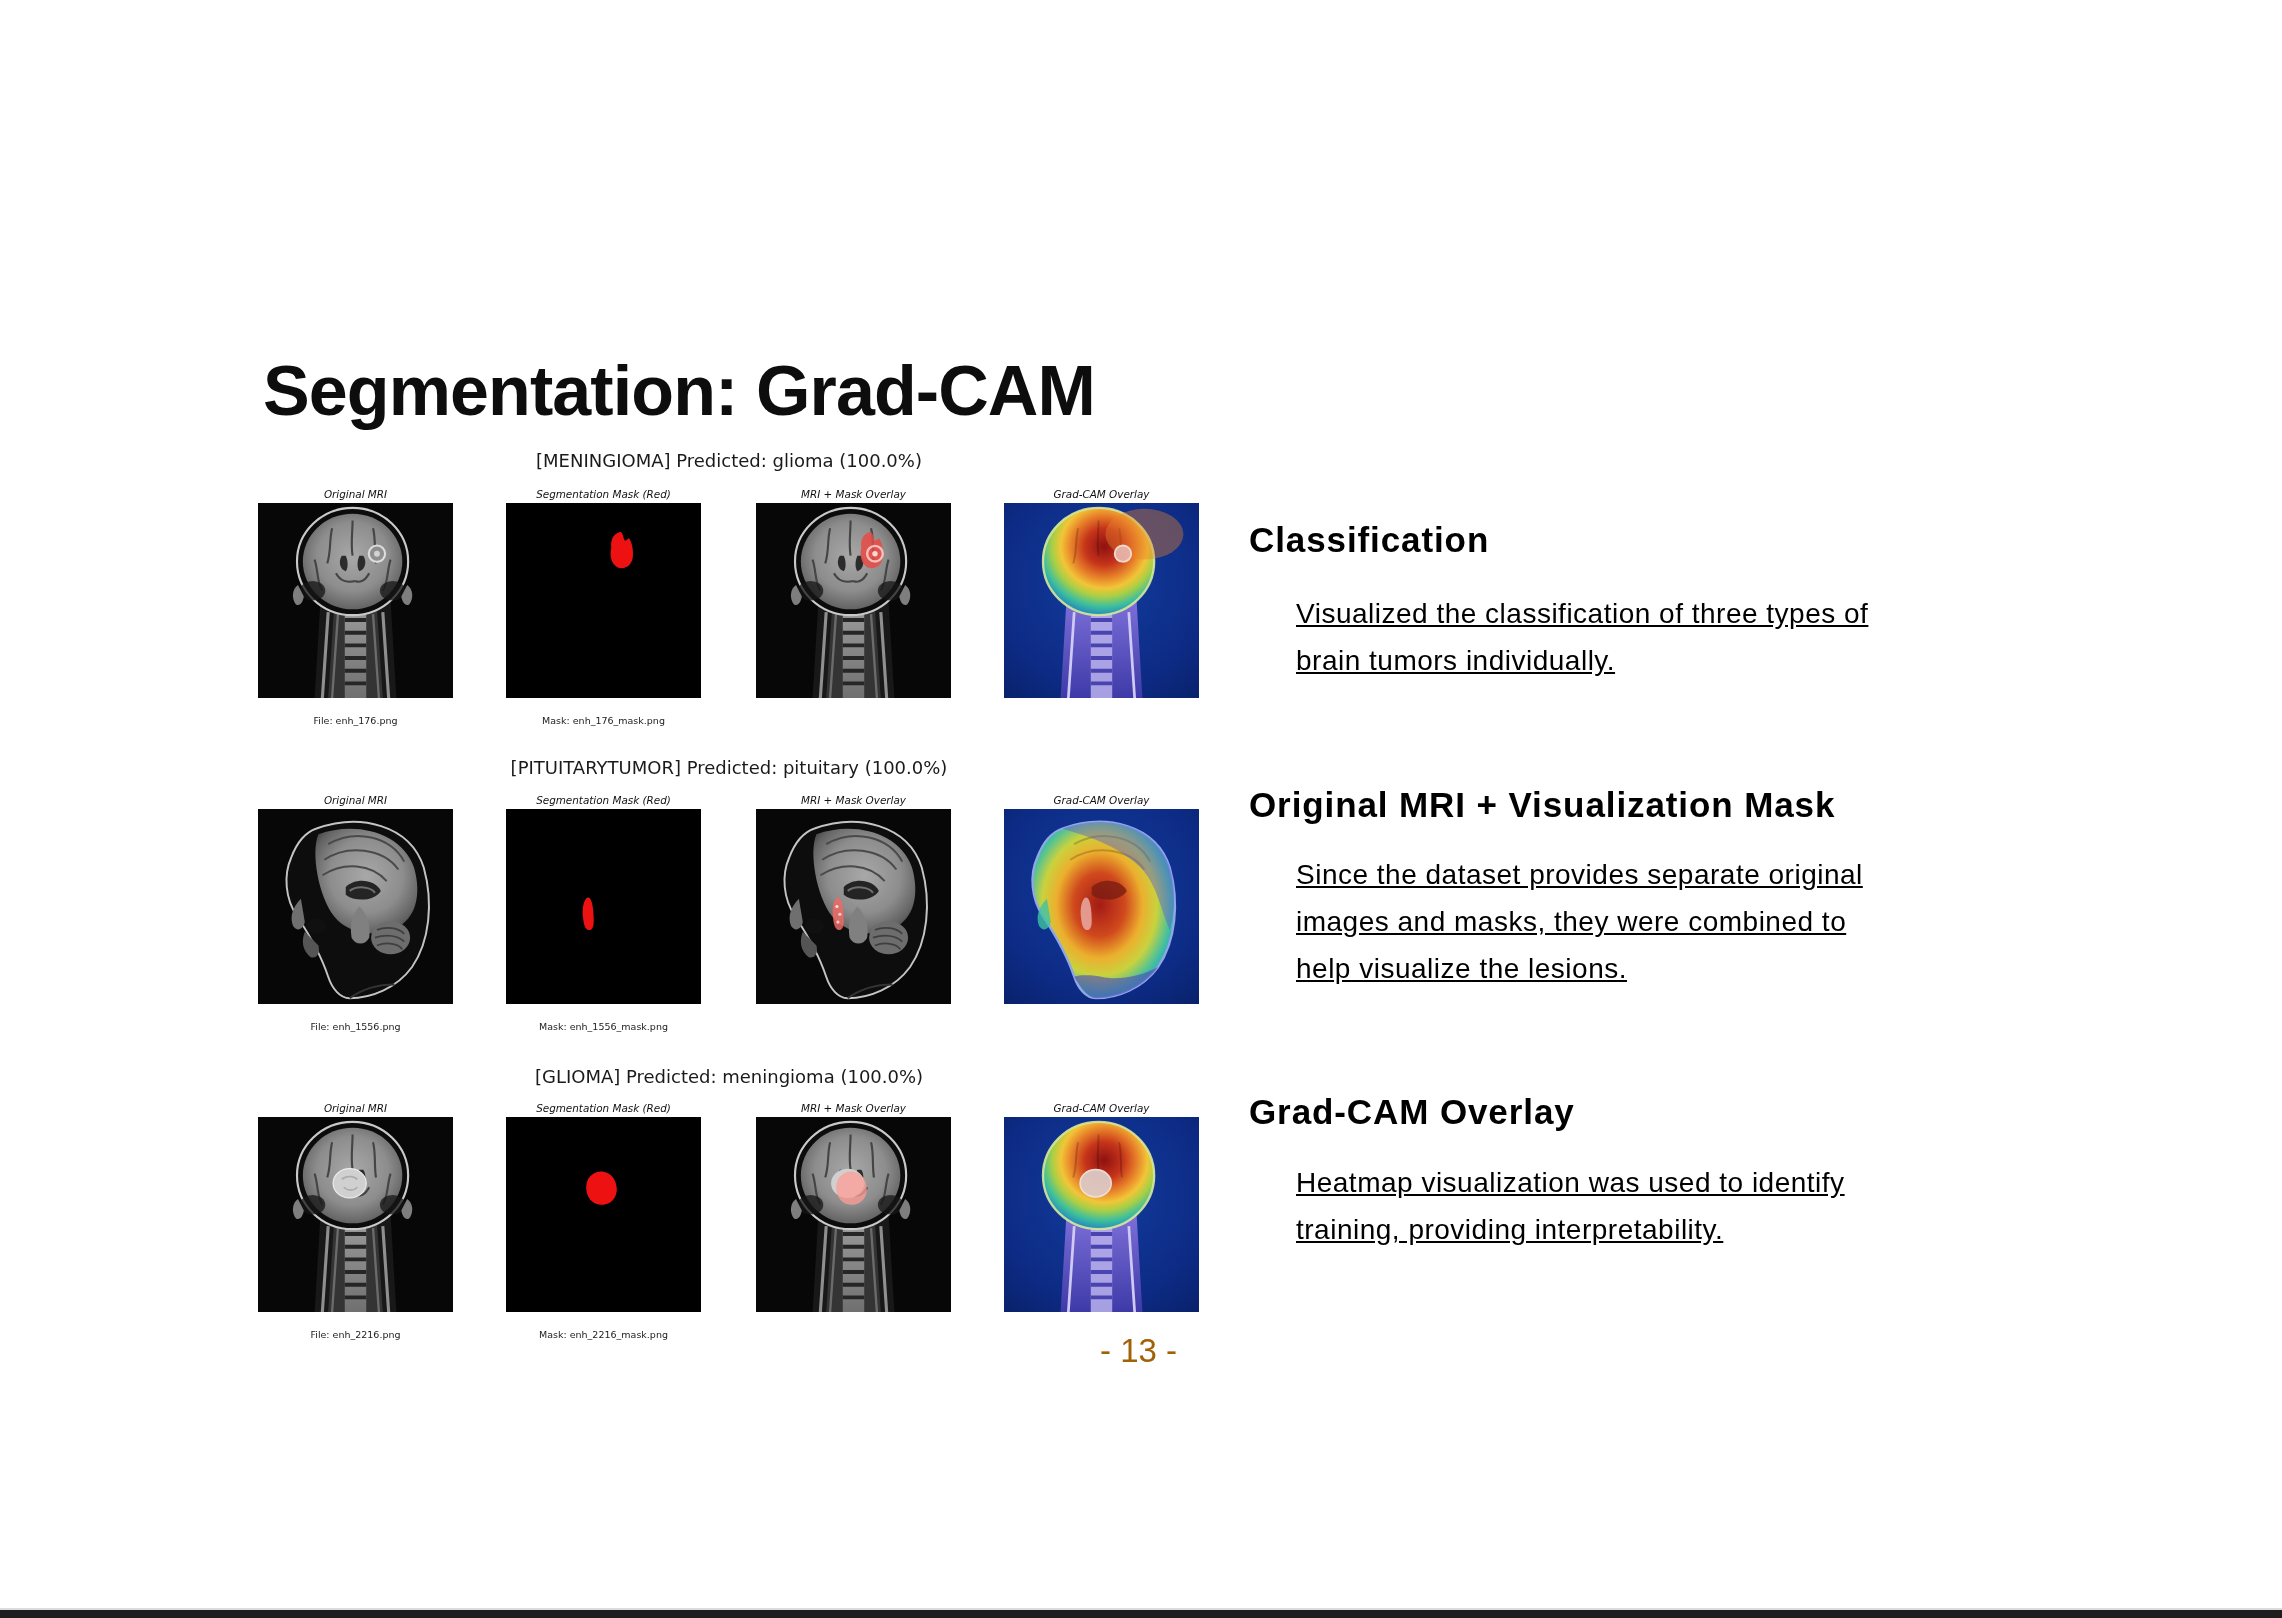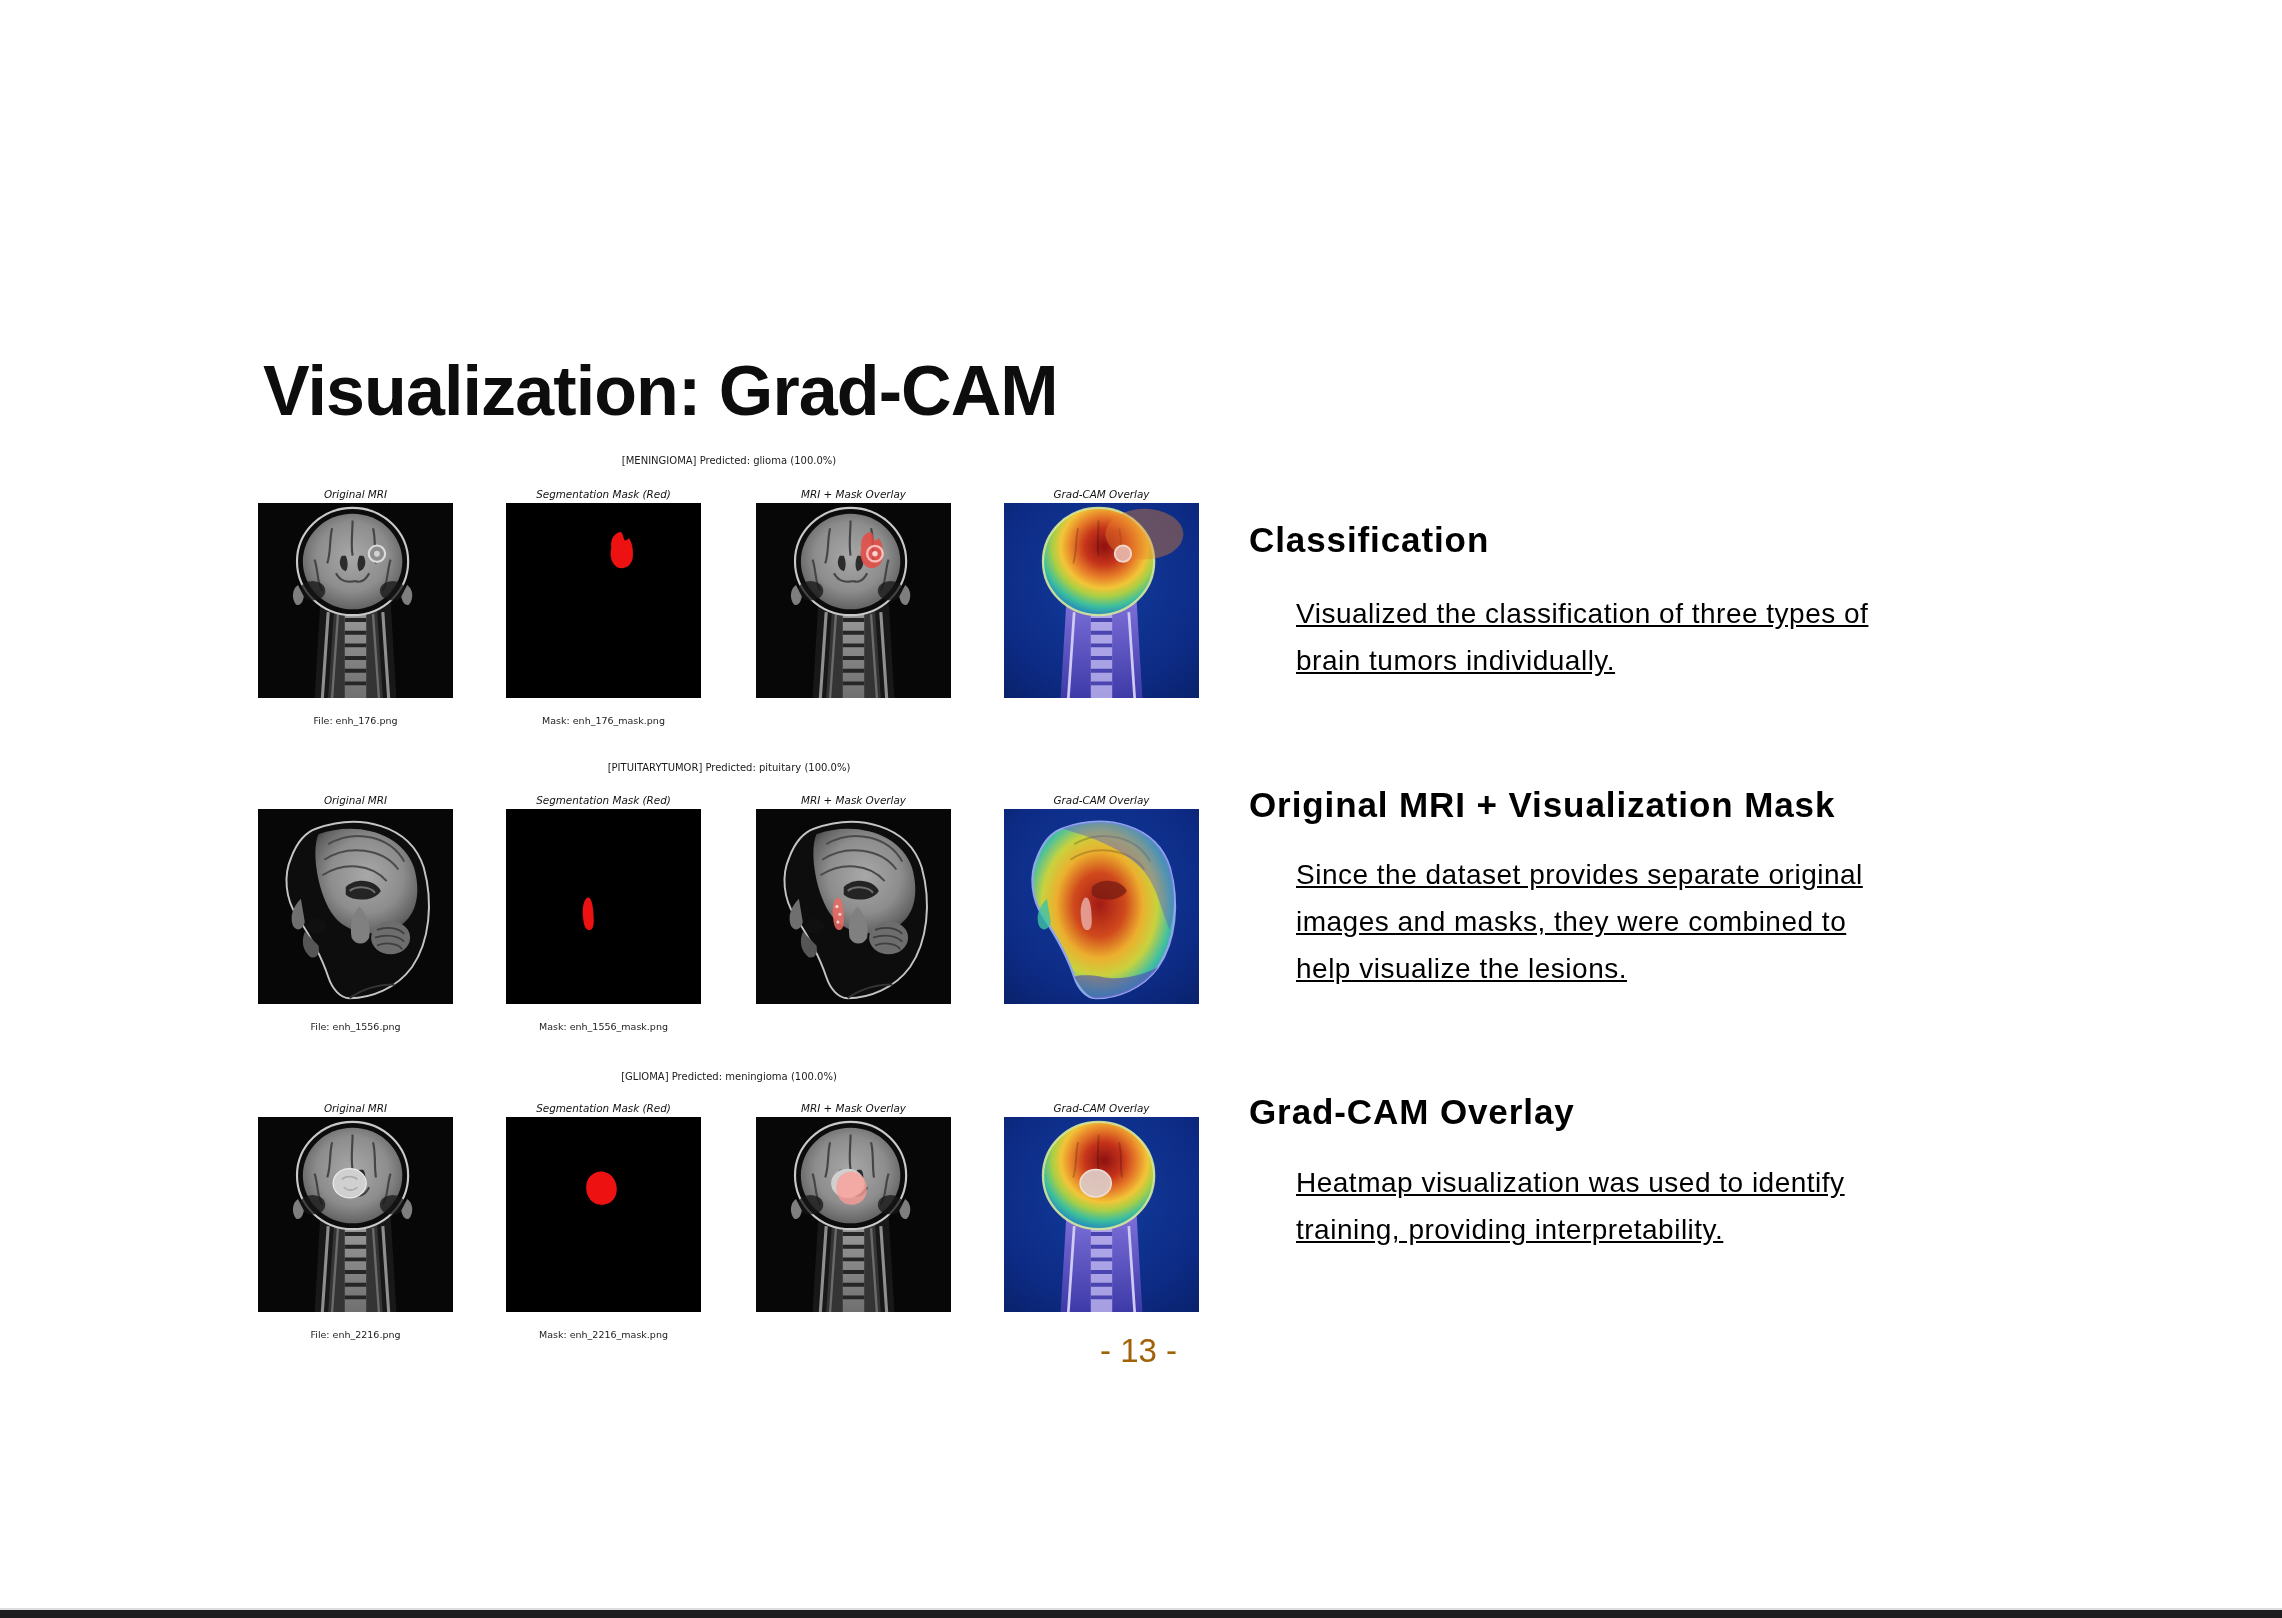--- a/index.html
+++ b/index.html
@@ -11,21 +11,21 @@
   
   .slide-title{
     position:absolute; left:263px; top:351px;
     font-size:70px; font-weight:700; letter-spacing:-0.9px;
     color:#0d0d0d; white-space:nowrap;
   }
   
   .figtext{font-family:"DejaVu Sans", sans-serif; color:#1a1a1a;}
   .row-suptitle{
     position:absolute; left:258px; width:942px; text-align:center;
-    font-size:10px; line-height:18px; white-space:nowrap;
+    font-size:18px; line-height:18px; white-space:nowrap;
   }
   .rt1{top:452px}.rt2{top:759px}.rt3{top:1068px}
   .panel-label{
     position:absolute; width:195px; text-align:center;
     font-size:10.4px; line-height:12.6px; color:#111; white-space:nowrap;font-style:italic;
   }
   .lbl-r1{top:488px}.lbl-r2{top:794px}.lbl-r3{top:1102px}
   .caption{
     position:absolute; width:195px; text-align:center;
     font-size:9.5px; line-height:11.7px; color:#222; white-space:nowrap;
@@ -163,21 +163,21 @@
         <path d="M30,10 C52,2 78,8 85,30 C90,48 88,68 79,81 C71,92 58,97 47,97 C42,97 38,92 36,86 C32,74 26,64 20,55 C14,46 13,34 17,25 C20,17 24,12 30,10 Z" fill="url(#gJet2)" stroke="#8fa7e8" stroke-width="1.2"></path>
         <path d="M36,18 C50,10 68,14 75,27 M34,26 C46,18 64,20 72,31" stroke="#000000" stroke-opacity="0.2" stroke-width="1" fill="none"></path>
         <path d="M45,40 C50,35 60,36 63,42 C60,47 50,48 45,44 Z" fill="#7a1d12" opacity="0.8"></path>
         <path d="M30,10 C52,2 78,8 85,30 C88,40 88,52 85,62 C80,50 78,38 70,30 C58,18 42,14 30,10 Z" fill="#5a5ad0" opacity="0.45"></path>
         <path d="M36,86 C40,93 44,97 47,97 C58,97 71,92 79,81 C70,86 58,88 50,86 C44,85 39,85 36,86 Z" fill="#4c46b8" opacity="0.6"></path>
         <path d="M22,46 C18,50 16,55 18,60 C20,63 23,62 24,58 Z" fill="#3fc3a4" opacity="0.8"></path>
       </symbol>
     </defs>
   </svg>
 
-  <div class="slide-title">Visualization: Grad-CAM</div>
+  <div class="slide-title">Segmentation: Grad-CAM</div>
 
   <div class="figtext row-suptitle rt1">[MENINGIOMA] Predicted: glioma (100.0%)</div>
 
   <div class="figtext panel-label lbl-r1 c1">Original MRI</div>
   <div class="figtext panel-label lbl-r1 c2">Segmentation Mask (Red)</div>
   <div class="figtext panel-label lbl-r1 c3">MRI + Mask Overlay</div>
   <div class="figtext panel-label lbl-r1 c4">Grad-CAM Overlay</div>
 
   <div class="panel img-r1 c1">
     <svg viewBox="0 0 100 100" preserveAspectRatio="none">

